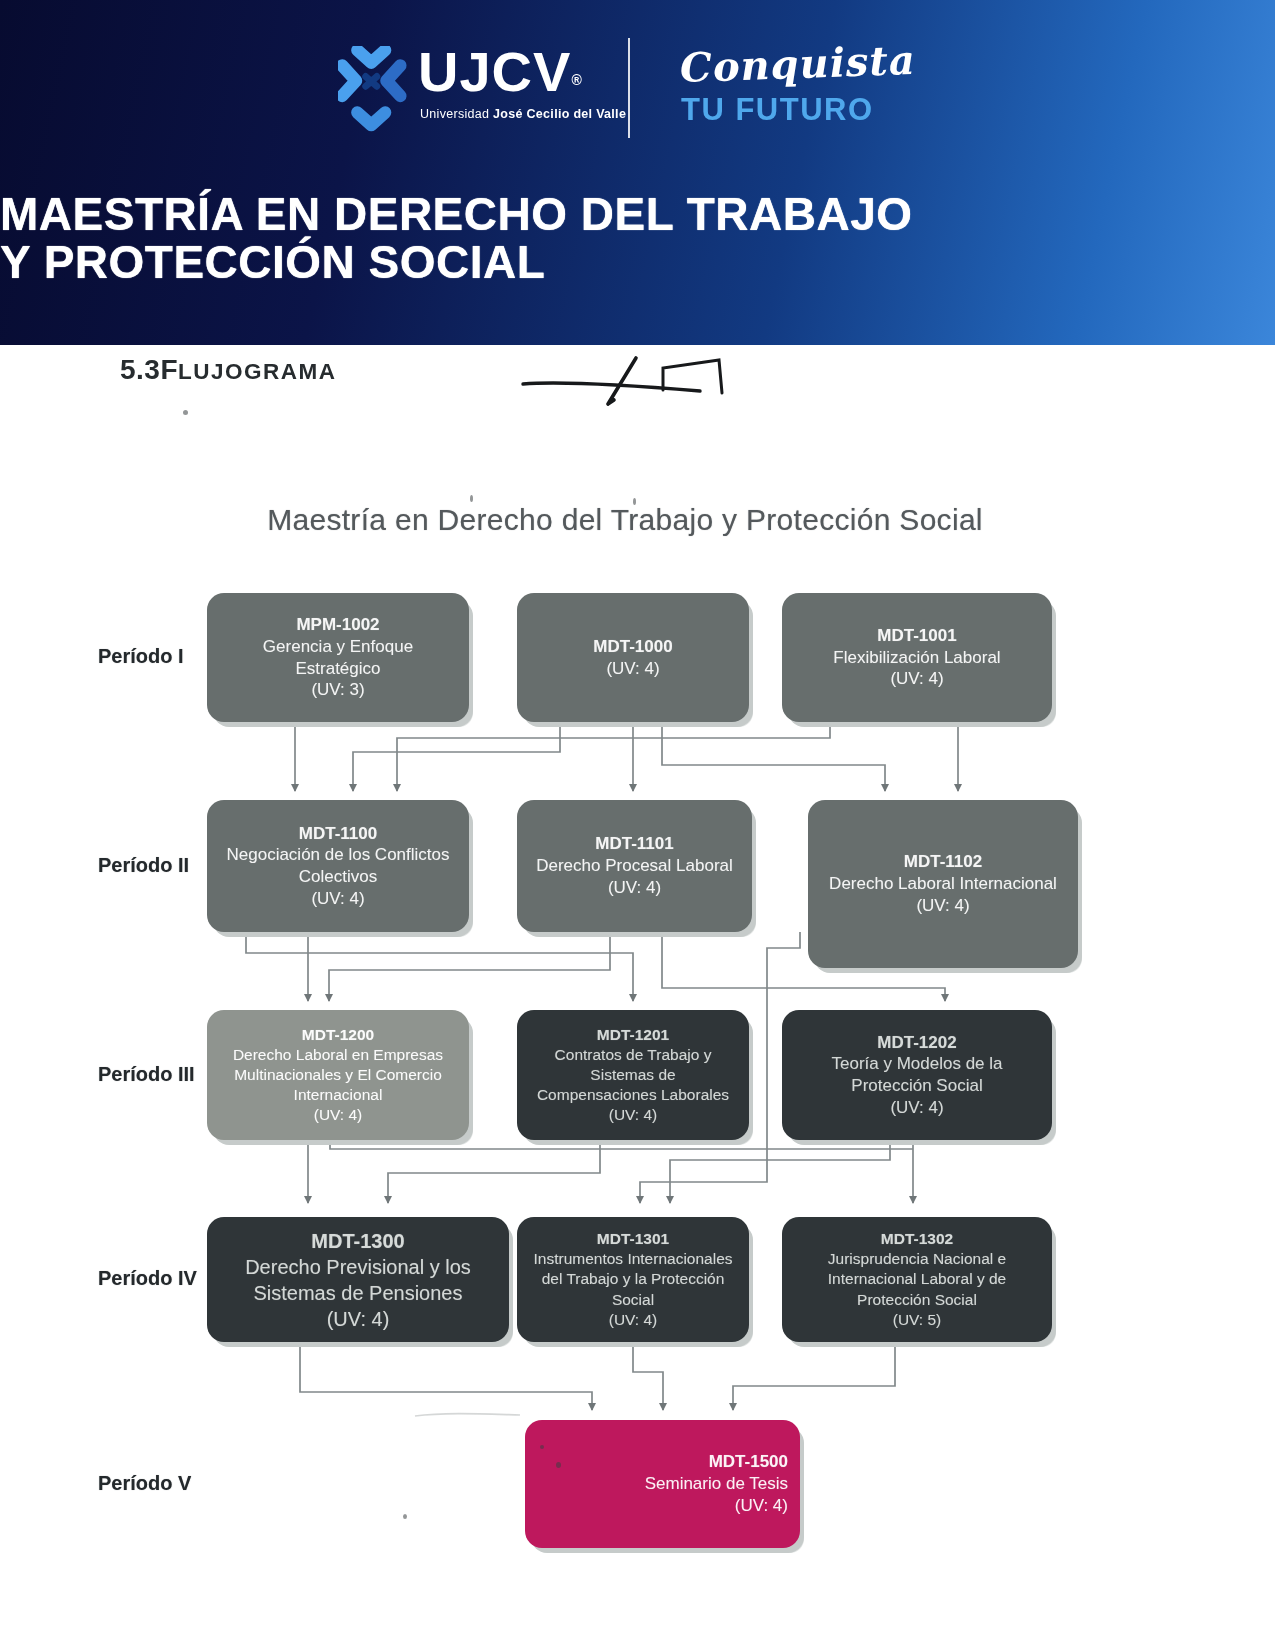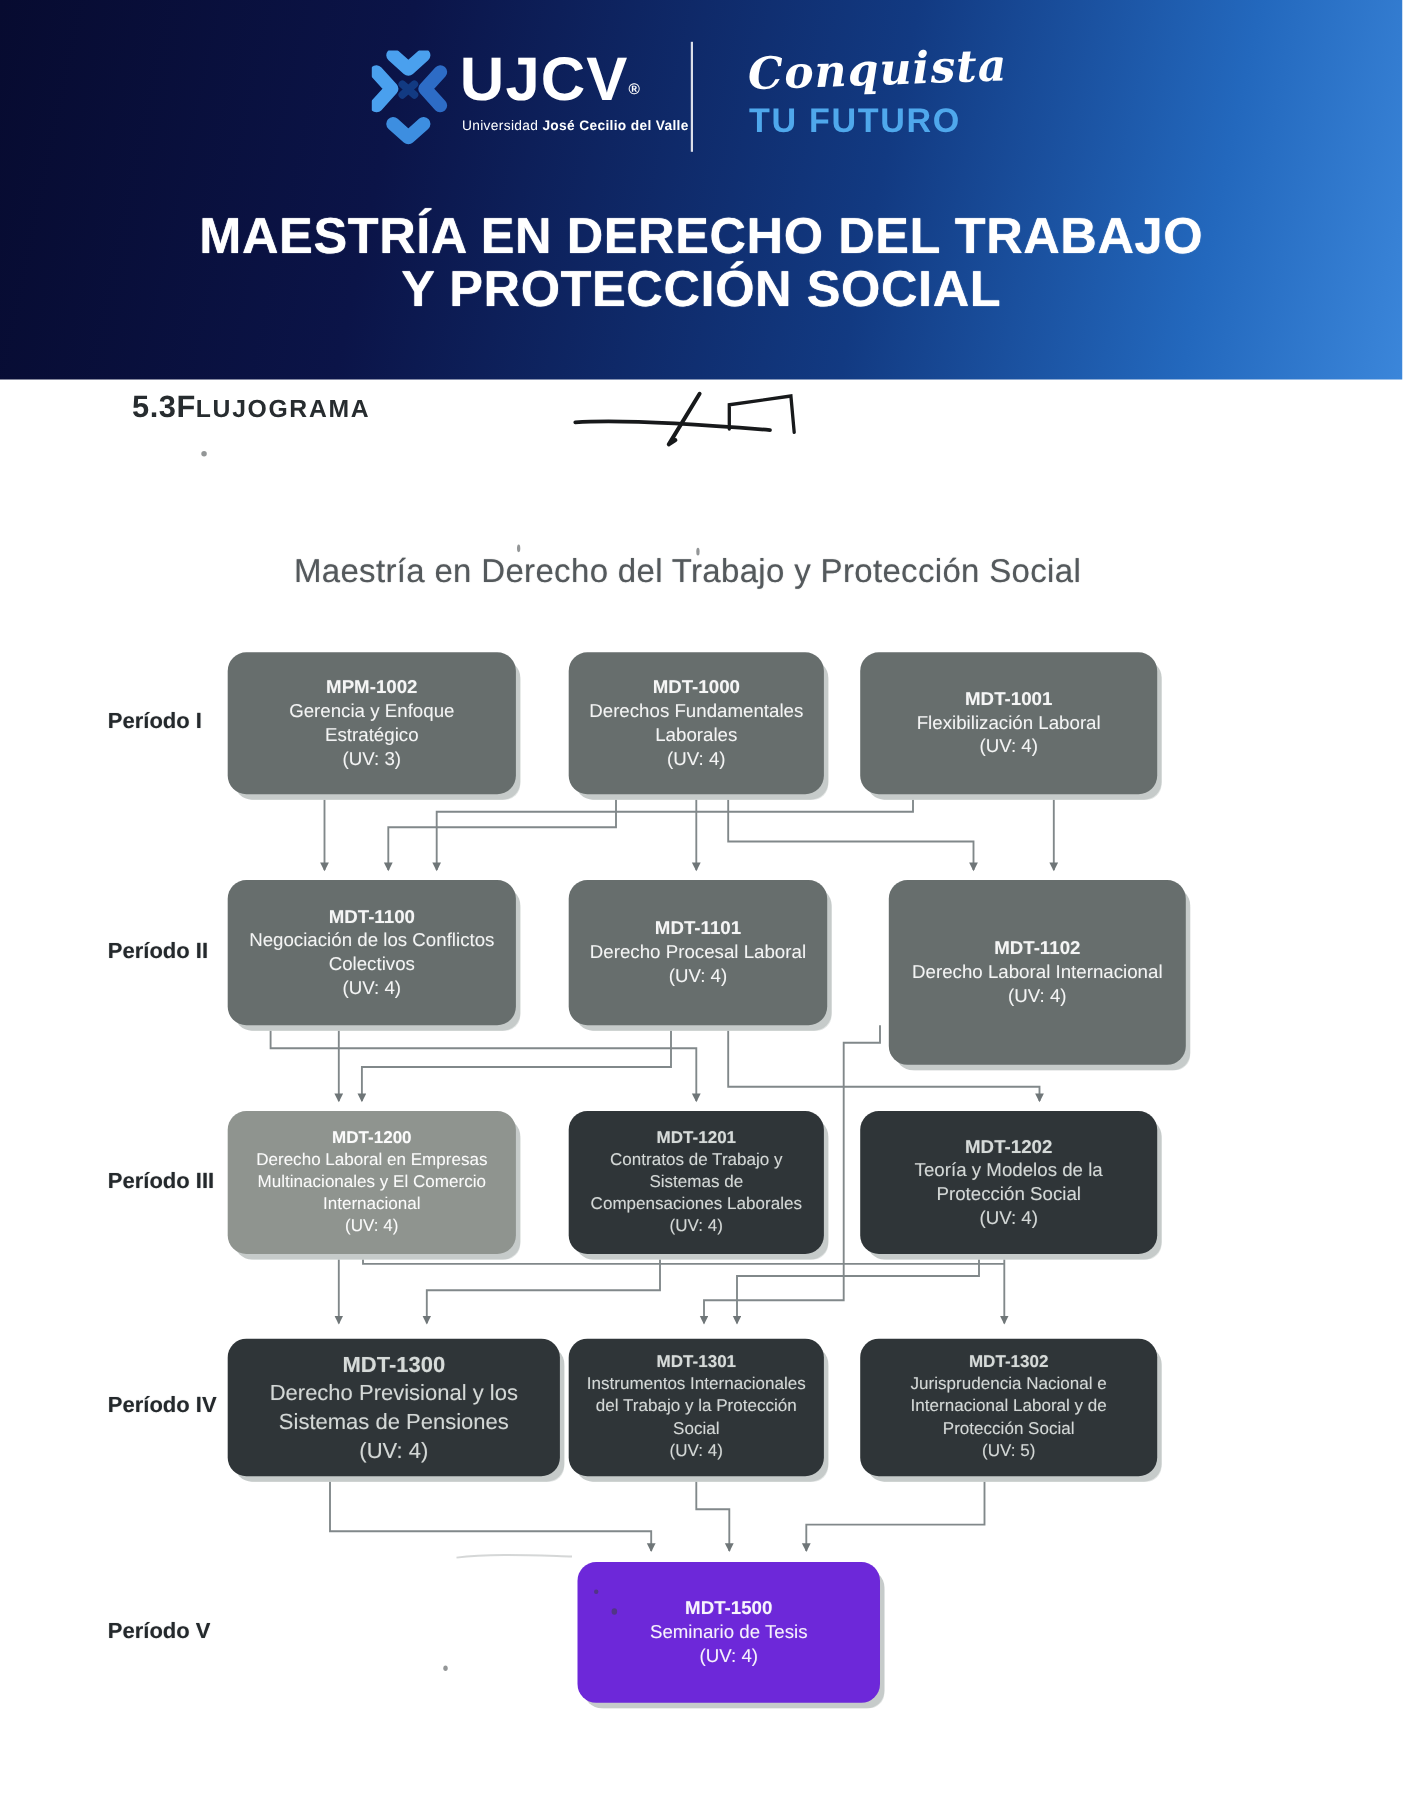--- a/index.html
+++ b/index.html
@@ -29,21 +29,21 @@
   .tagline-script{
     position:absolute;left:680px;top:40px;font-family:"DejaVu Serif", serif;
     font-style:italic;font-weight:bold;font-size:40px;color:#ffffff;letter-spacing:1px;
     transform:rotate(-2deg);
   }
   .tagline-bold{
     position:absolute;left:681px;top:92px;font-size:31px;font-weight:bold;color:#4fa8ec;
     letter-spacing:1.5px;
   }
   .header-title{
-    position:absolute;left:0;top:190px;width:1275px;text-align:center;color:#ffffff;
+    position:absolute;left:0;top:190px;width:1275px;color:#ffffff;
     font-weight:bold;font-size:46px;line-height:1.05;letter-spacing:.5px;
     text-shadow:0 0 1px #fff;
   }
   
   .section-heading{
     position:absolute;left:120px;top:354px;color:#272c2f;font-weight:bold;font-size:28px;
     letter-spacing:.5px;
   }
   .section-number{}
   .sc-rest{font-size:22.5px;letter-spacing:1.5px;}
@@ -59,21 +59,21 @@
   }
   .box{
     position:absolute;border-radius:17px;display:flex;flex-direction:column;justify-content:center;
     align-items:center;text-align:center;padding:6px 12px;box-sizing:border-box;z-index:3;
     box-shadow:5px 6px 0 -1px #c6cbca, 7px 8px 0 -3px #e3e6e5;
     font-size:17px;line-height:1.28;
   }
   .box.gray{background:#676e6d;color:rgba(255,255,255,.9);}
   .box.light{background:#8f948f;color:rgba(255,255,255,.95);}
   .box.dark{background:#2f3538;color:rgba(228,232,230,.88);}
-  .box.seminar{background:#6d28d9;color:rgba(255,255,255,.92);}
+  .box.seminar{background:#be185d;color:rgba(255,255,255,.92);align-items:flex-end;}
   .box .code{font-weight:bold;text-shadow:0 0 1px rgba(255,255,255,.35);}
   .box.small{font-size:15.5px;line-height:1.3;}
   .box.big{font-size:20px;line-height:1.3;}
   .box .cname,.box .uv{text-shadow:0 0 1px rgba(255,255,255,.25);}
   svg.overlay{position:absolute;left:0;top:0;z-index:2;pointer-events:none;}
   .speck{position:absolute;background:#3a3f42;border-radius:50%;opacity:.55;z-index:4;}
 </style>
 </head>
 <body>
 
@@ -150,21 +150,20 @@
 <div class="period-label" style="top:1267px">Período IV</div>
 <div class="period-label" style="top:1472px">Período V</div>
 
 <div class="box gray" style="left:207px;top:593px;width:262px;height:129px">
   <div class="code">MPM-1002</div>
   <div class="cname">Gerencia y Enfoque Estratégico</div>
   <div class="uv">(UV: 3)</div>
 </div>
 <div class="box gray" style="left:517px;top:593px;width:232px;height:129px">
   <div class="code">MDT-1000</div>
-  <div class="cname">Derechos Fundamentales Laborales</div>
   <div class="uv">(UV: 4)</div>
 </div>
 <div class="box gray" style="left:782px;top:593px;width:270px;height:129px">
   <div class="code">MDT-1001</div>
   <div class="cname">Flexibilización Laboral</div>
   <div class="uv">(UV: 4)</div>
 </div>
 
 <div class="box gray" style="left:207px;top:800px;width:262px;height:132px">
   <div class="code">MDT-1100</div>

